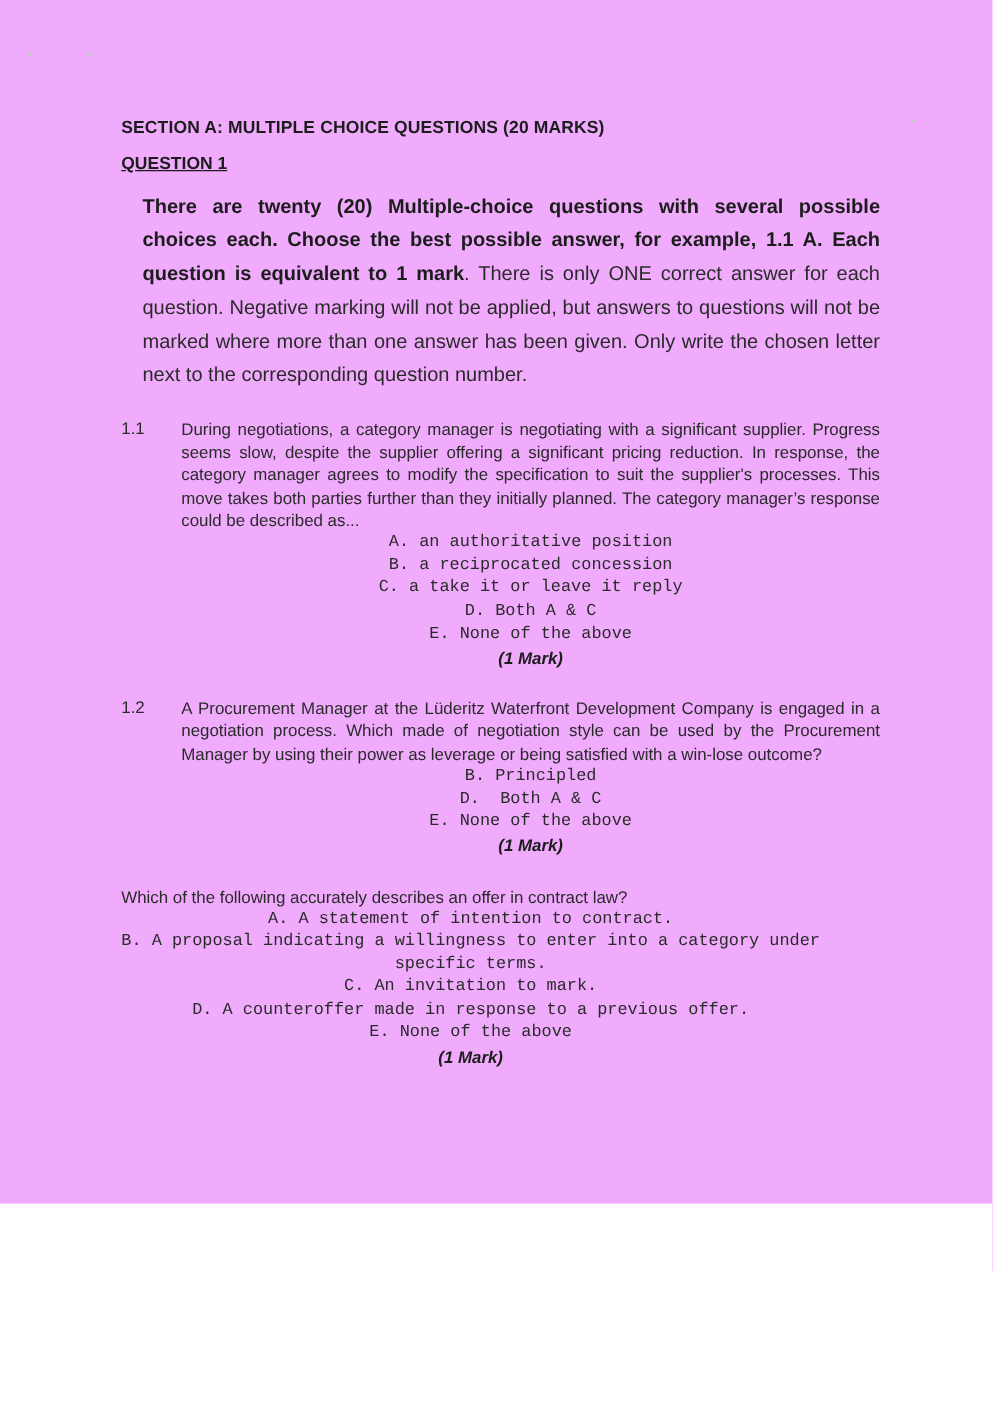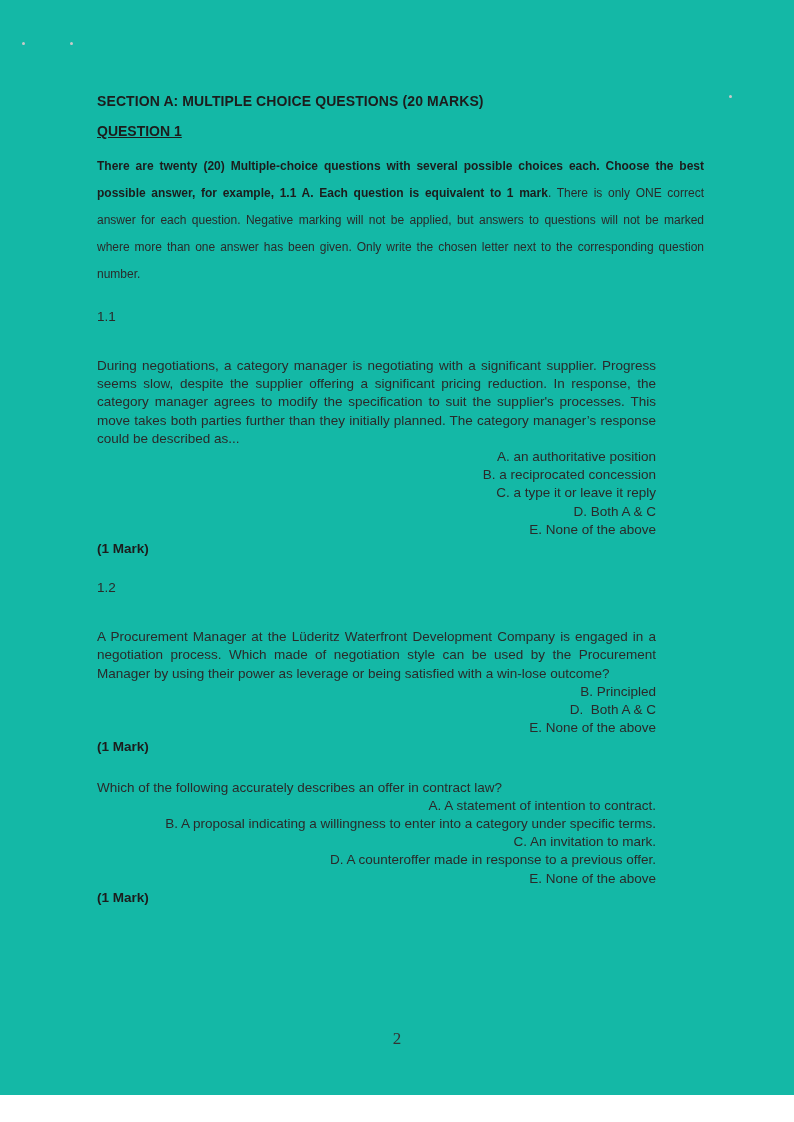--- a/index.html
+++ b/index.html
@@ -1,20 +1,20 @@
 <!DOCTYPE html>
 <html><head>
 <meta charset="utf-8">
 <style>
   html, body { margin:0; padding:0; background:#ffffff; }
   .page {
     position:relative;
     width:794px;
-    height:1095px;
-    background:#14b8a6;
+    height:963px;
+    background:#f0abfc;
     font-family:"Liberation Sans", sans-serif;
     color:#242424;
     overflow:hidden;
   }
   .content {
     position:absolute;
     left:97px;
     top:93px;
     width:607px;
   }
@@ -28,51 +28,51 @@
   .question-heading {
     font-size:14px;
     font-weight:bold;
     color:#1c1c1c;
     text-decoration:underline;
     margin:0 0 14px 0;
     display:inline-block;
   }
   .heading-row { margin:0; }
   .instructions {
-    font-size:12px;
+    font-size:16px;
     line-height:27px;
     text-align:justify;
     color:#2a2a2a;
-    margin:0 0 21px 0;
+    margin:0 0 21px 17px;
   }
   .instructions .bold-seg { font-weight:bold; color:#1c1c1c; }
   .question {
     display:flex;
     margin-bottom:22px;
-    flex-direction:column;
   }
   .q-num {
     flex:0 0 48px;
     width:48px;
     font-size:13.5px;
     color:#2a2a2a;
   }
   .q-body {
     width:559px;
     font-size:13.5px;
     line-height:18.2px;
     color:#2a2a2a;
   }
   .q-text { text-align:justify; }
-  .q-option { text-align:right; }
+  .q-option { text-align:center;font-family:Liberation Mono, monospace; }
   .q-mark {
-    text-align:left;
+    text-align:center;
     font-weight:bold;
     color:#1c1c1c;
     margin-top:1px;
+    font-style:italic;
   }
   .page-number {
     position:absolute;
     top:1029px;
     left:0;
     width:794px;
     text-align:center;
     font-family:"Liberation Serif", serif;
     font-size:17px;
     color:#333333;
@@ -106,21 +106,21 @@
 
     <p class="instructions"><span class="bold-seg">There are twenty (20) Multiple-choice questions with several possible choices each. Choose the best possible answer, for example, 1.1 A. Each question is equivalent to 1 mark</span><span>. There is only ONE correct answer for each question.  Negative marking will not be applied, but answers to questions will not be marked where more than one answer has been given. Only write the chosen letter next to the corresponding question number.</span></p>
 
     <div class="question">
       <div class="q-num">1.1</div>
       <div class="q-body">
         <div class="q-text">During negotiations, a category manager is negotiating with a significant supplier. Progress seems slow, despite the supplier offering a significant pricing reduction. In response, the category manager agrees to modify the specification to suit the supplier's processes. This move takes both parties further than they initially planned. The category manager’s response could be described as...</div>
         <div class="q-options">
           <div class="q-option">A. an authoritative position</div>
           <div class="q-option">B. a reciprocated concession</div>
-          <div class="q-option">C. a type it or leave it reply</div>
+          <div class="q-option">C. a take it or leave it reply</div>
           <div class="q-option">D. Both A &amp; C</div>
           <div class="q-option">E. None of the above</div>
         </div>
         <div class="q-mark">(1 Mark)</div>
       </div>
     </div>
 
     <div class="question">
       <div class="q-num">1.2</div>
       <div class="q-body">

